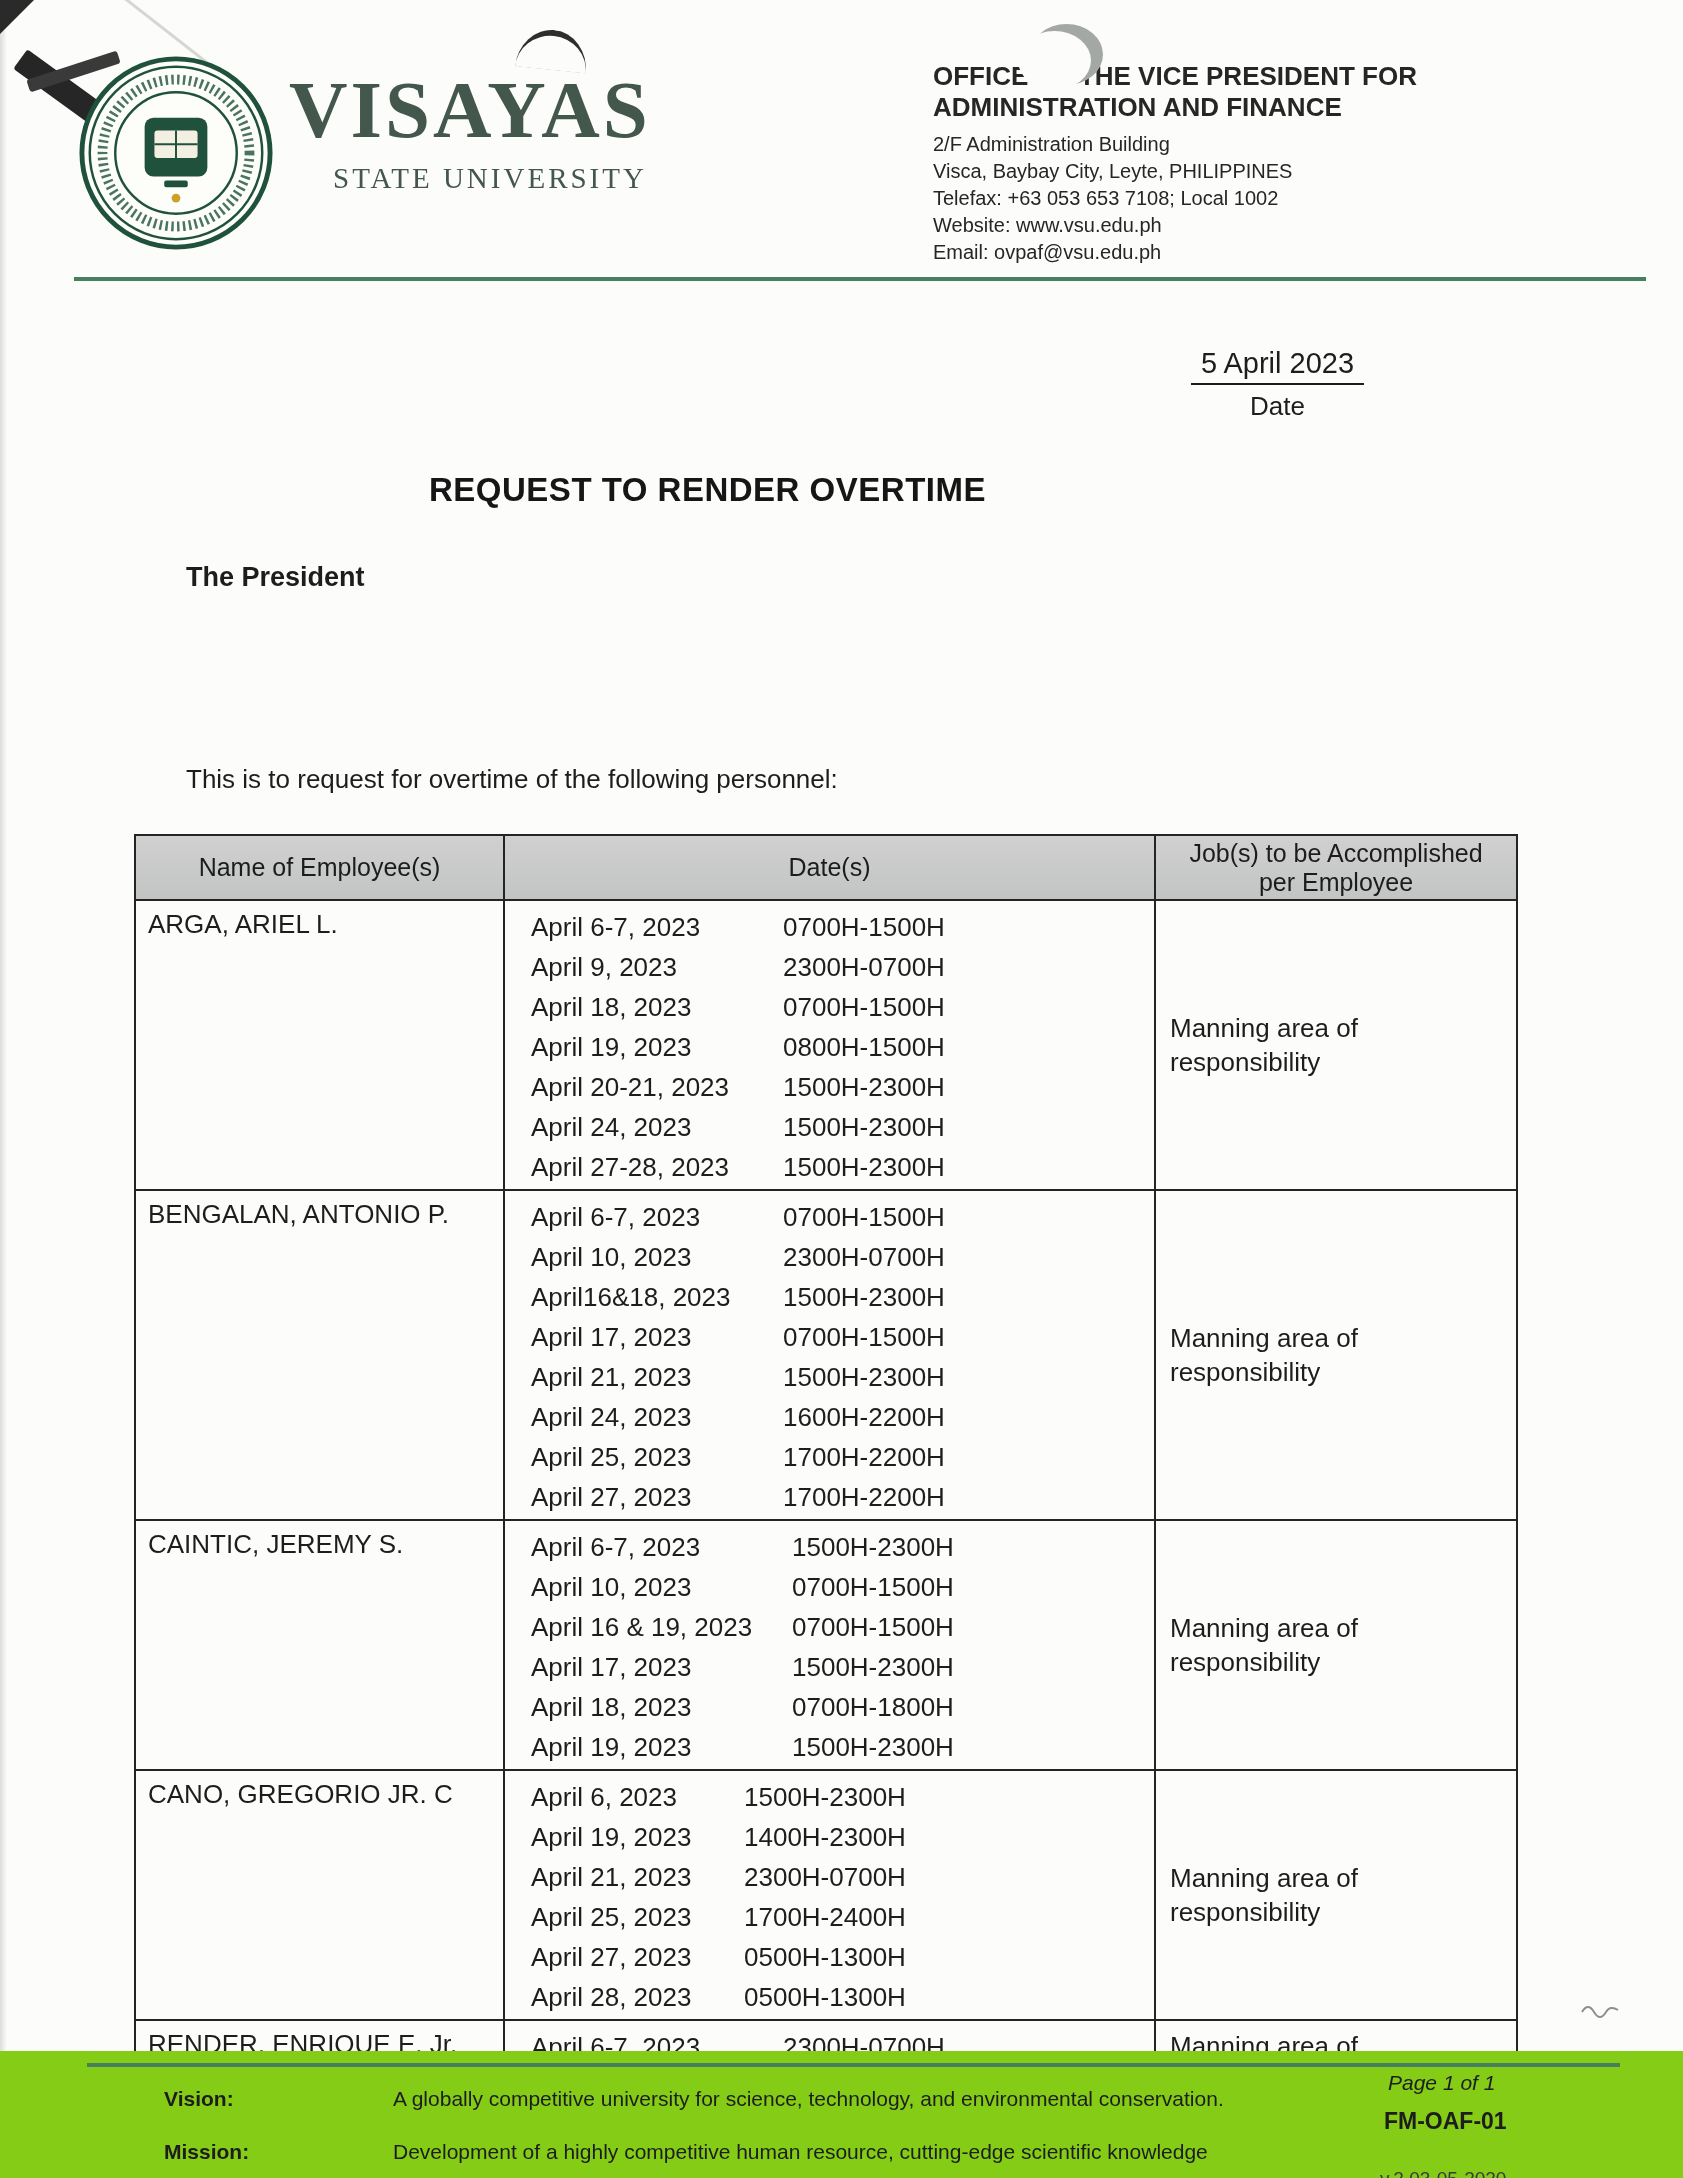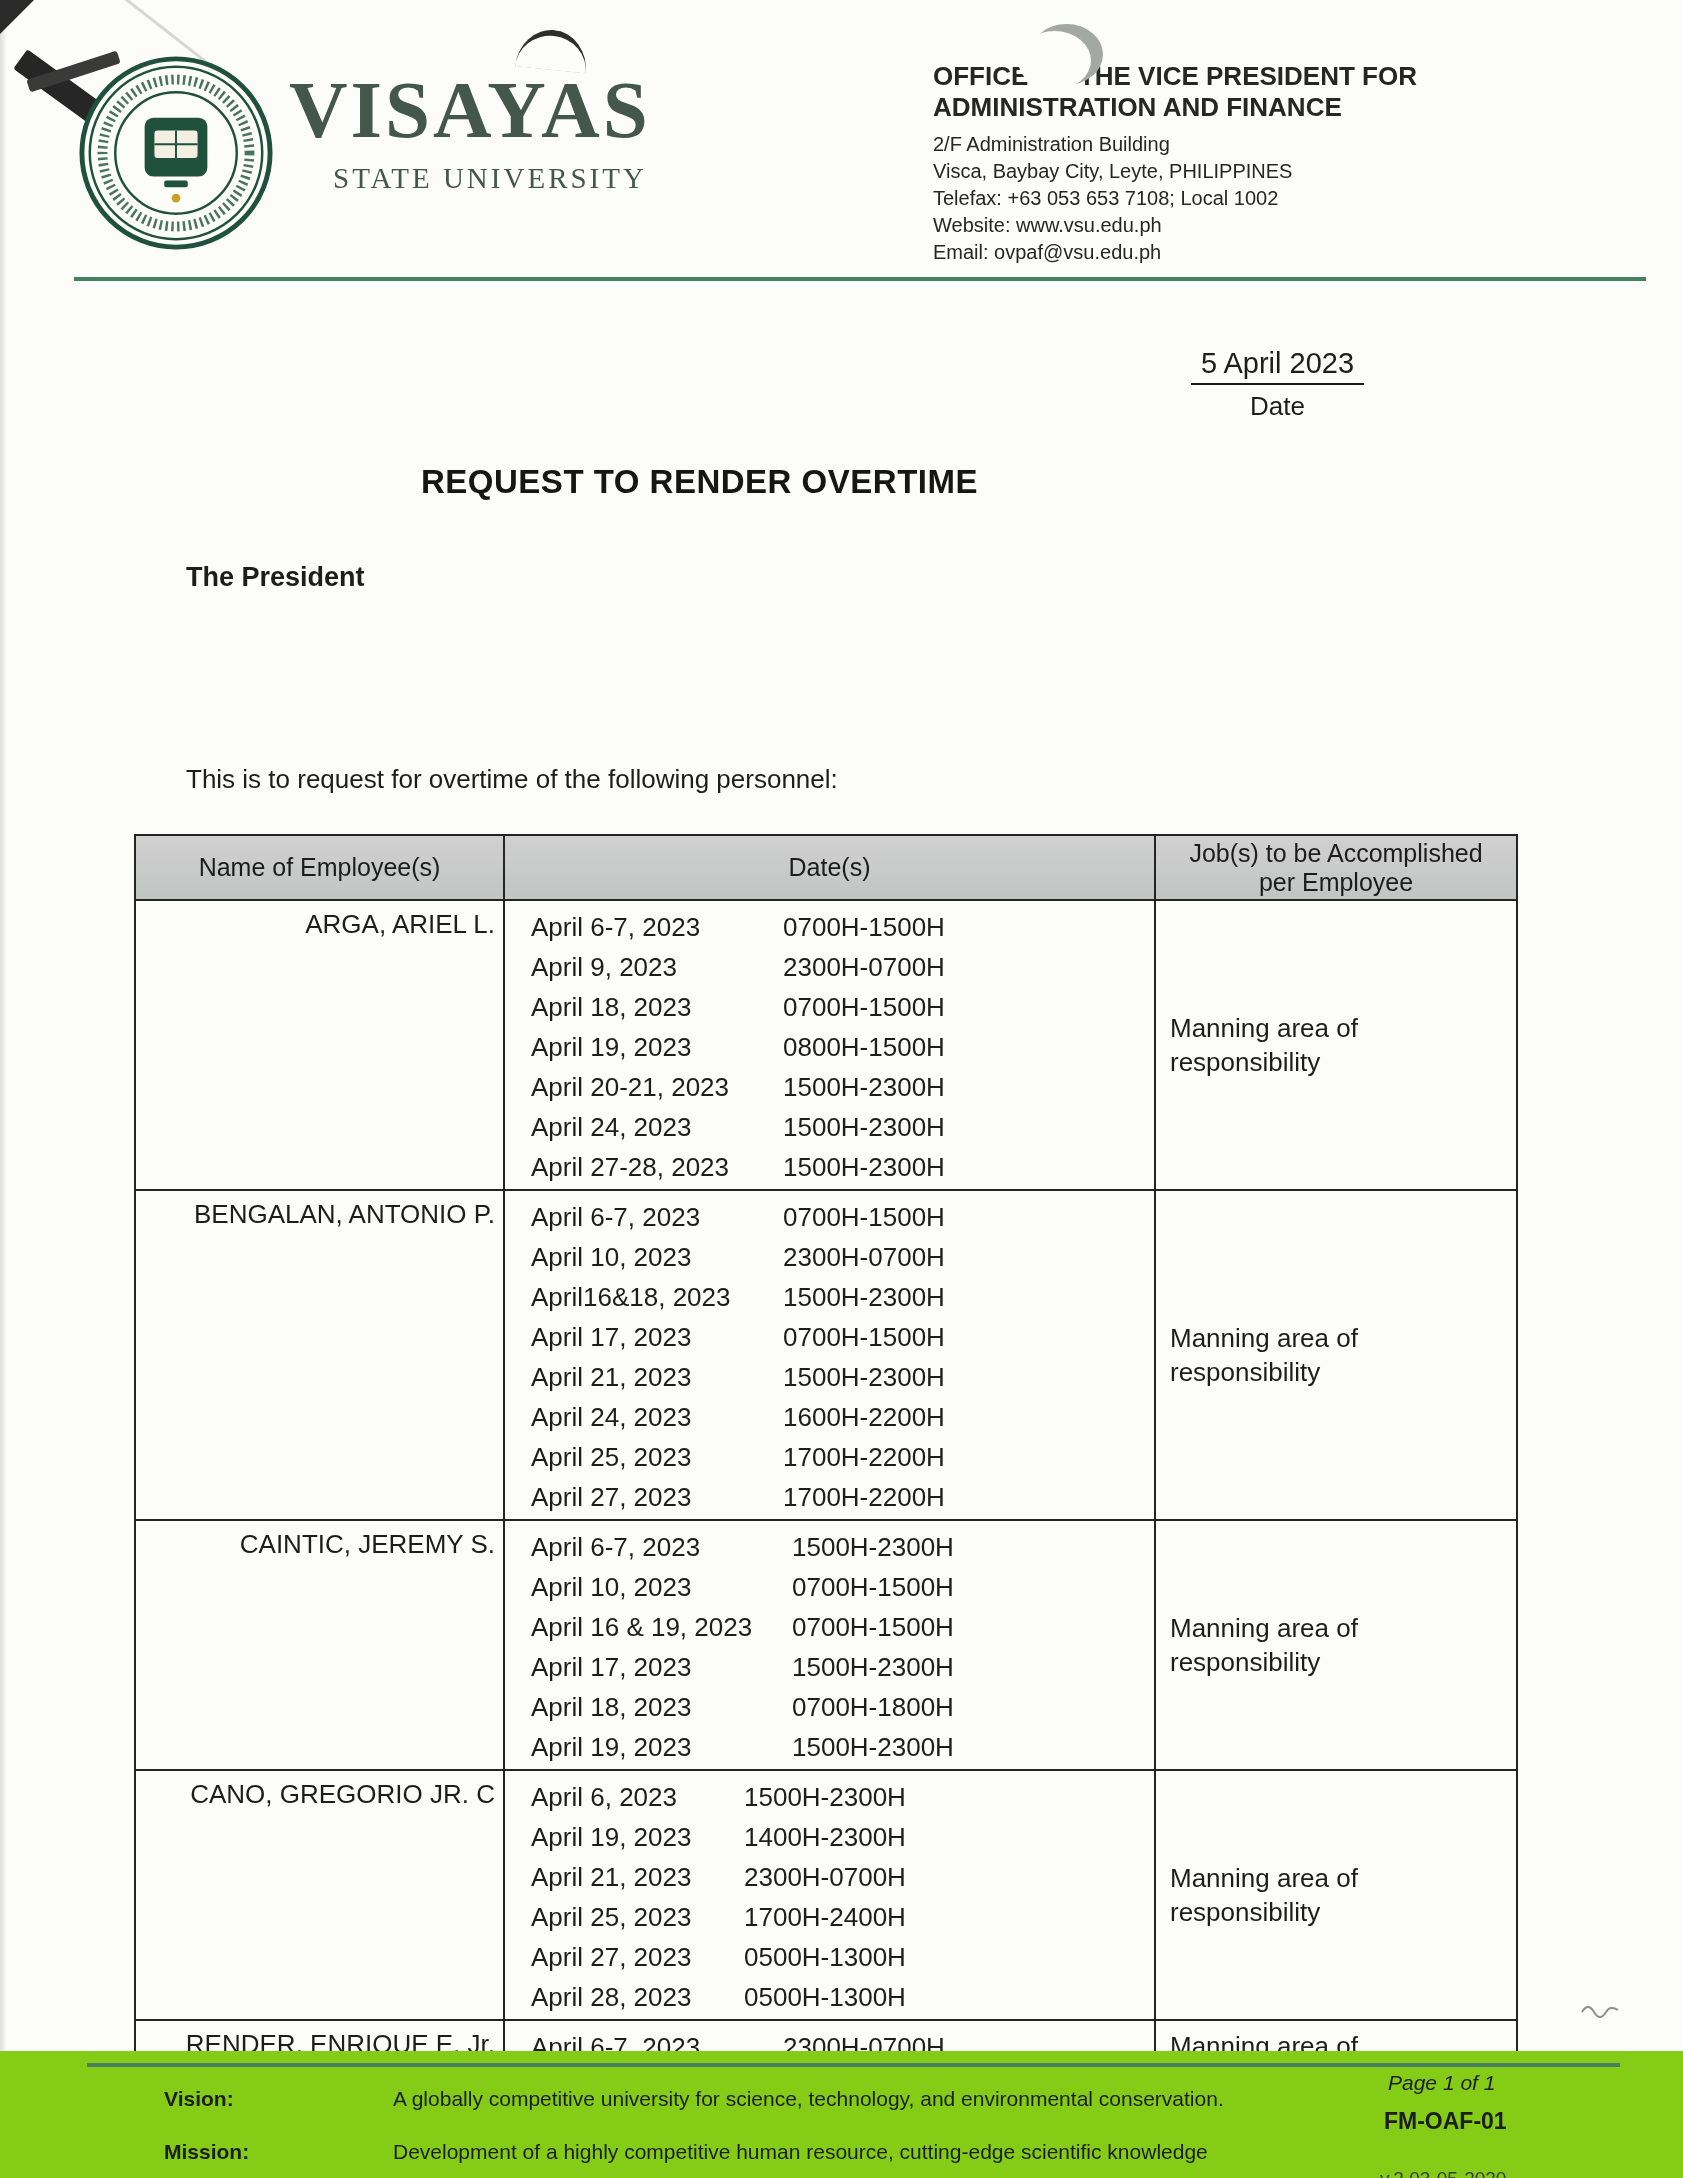--- a/index.html
+++ b/index.html
@@ -31,30 +31,30 @@
   .wm2{font-family:"Liberation Serif", serif;font-weight:400;font-size:29px;letter-spacing:3px;color:#44574d;margin-left:44px;margin-top:2px;}
   .office{position:absolute;left:933px;top:61px;width:594px;}
   .office-title{font-weight:700;font-size:26px;line-height:31px;color:#262626;}
   .office-address{margin-top:8px;}
   .addr-line{font-size:20px;line-height:27px;color:#262626;}
   .green-rule{position:absolute;left:74px;top:277px;width:1572px;height:4px;background:#47805f;}
   
   .date-block{position:absolute;left:1139px;top:347px;width:277px;text-align:center;}
   .date-value{display:inline-block;font-size:29px;padding:0 10px 3px 10px;border-bottom:2.5px solid #1c1c1c;}
   .date-label{font-size:26px;margin-top:6px;}
-  .doc-title{position:absolute;left:0;top:455px;width:1383px;margin:8px;text-align:center;font-size:33px;font-weight:700;letter-spacing:0.5px;color:#161616;}
+  .doc-title{position:absolute;left:0;top:455px;width:1383px;margin:16px;text-align:center;font-size:33px;font-weight:700;letter-spacing:0.5px;color:#161616;}
   .addressee{position:absolute;left:186px;top:562px;font-size:27px;font-weight:700;}
   .thru{position:absolute;left:186px;top:657px;font-size:27px;font-weight:700;}
   .intro{position:absolute;left:186px;top:764px;font-size:26px;}
   
   .emp-table{position:absolute;left:134px;top:834px;width:1383px;border-collapse:collapse;table-layout:fixed;}
   .emp-table th,.emp-table td{border:2px solid #242424;}
   .emp-table th{height:61px;background:linear-gradient(#d0d0d0,#c2c5c3);font-weight:400;font-size:25px;color:#1c1c1c;vertical-align:middle;text-align:center;}
   .job-head-line{display:block;line-height:29px;}
-  .name-cell{vertical-align:top;padding:8px 8px 2px 12px;font-size:26px;text-align:right;}
+  .name-cell{vertical-align:top;padding:8px 8px 2px 12px;font-size:26px;}
   .dates-cell{vertical-align:top;padding:6px 0 2px 26px;font-size:26px;}
   .date-line{line-height:40px;white-space:nowrap;}
   .dd{display:inline-block;width:252px;}
   .emp-2 .dd{width:261px;}
   .emp-3 .dd{width:213px;}
   .job-cell{vertical-align:middle;padding-left:14px;font-size:26px;}
   .job-text{width:297px;line-height:34px;}
   .emp-table tr:last-child .job-cell{vertical-align:top;padding-top:8px;}
   
   .doc-footer{position:absolute;left:0;top:2051px;width:1683px;height:127px;background:#84cc16;}

